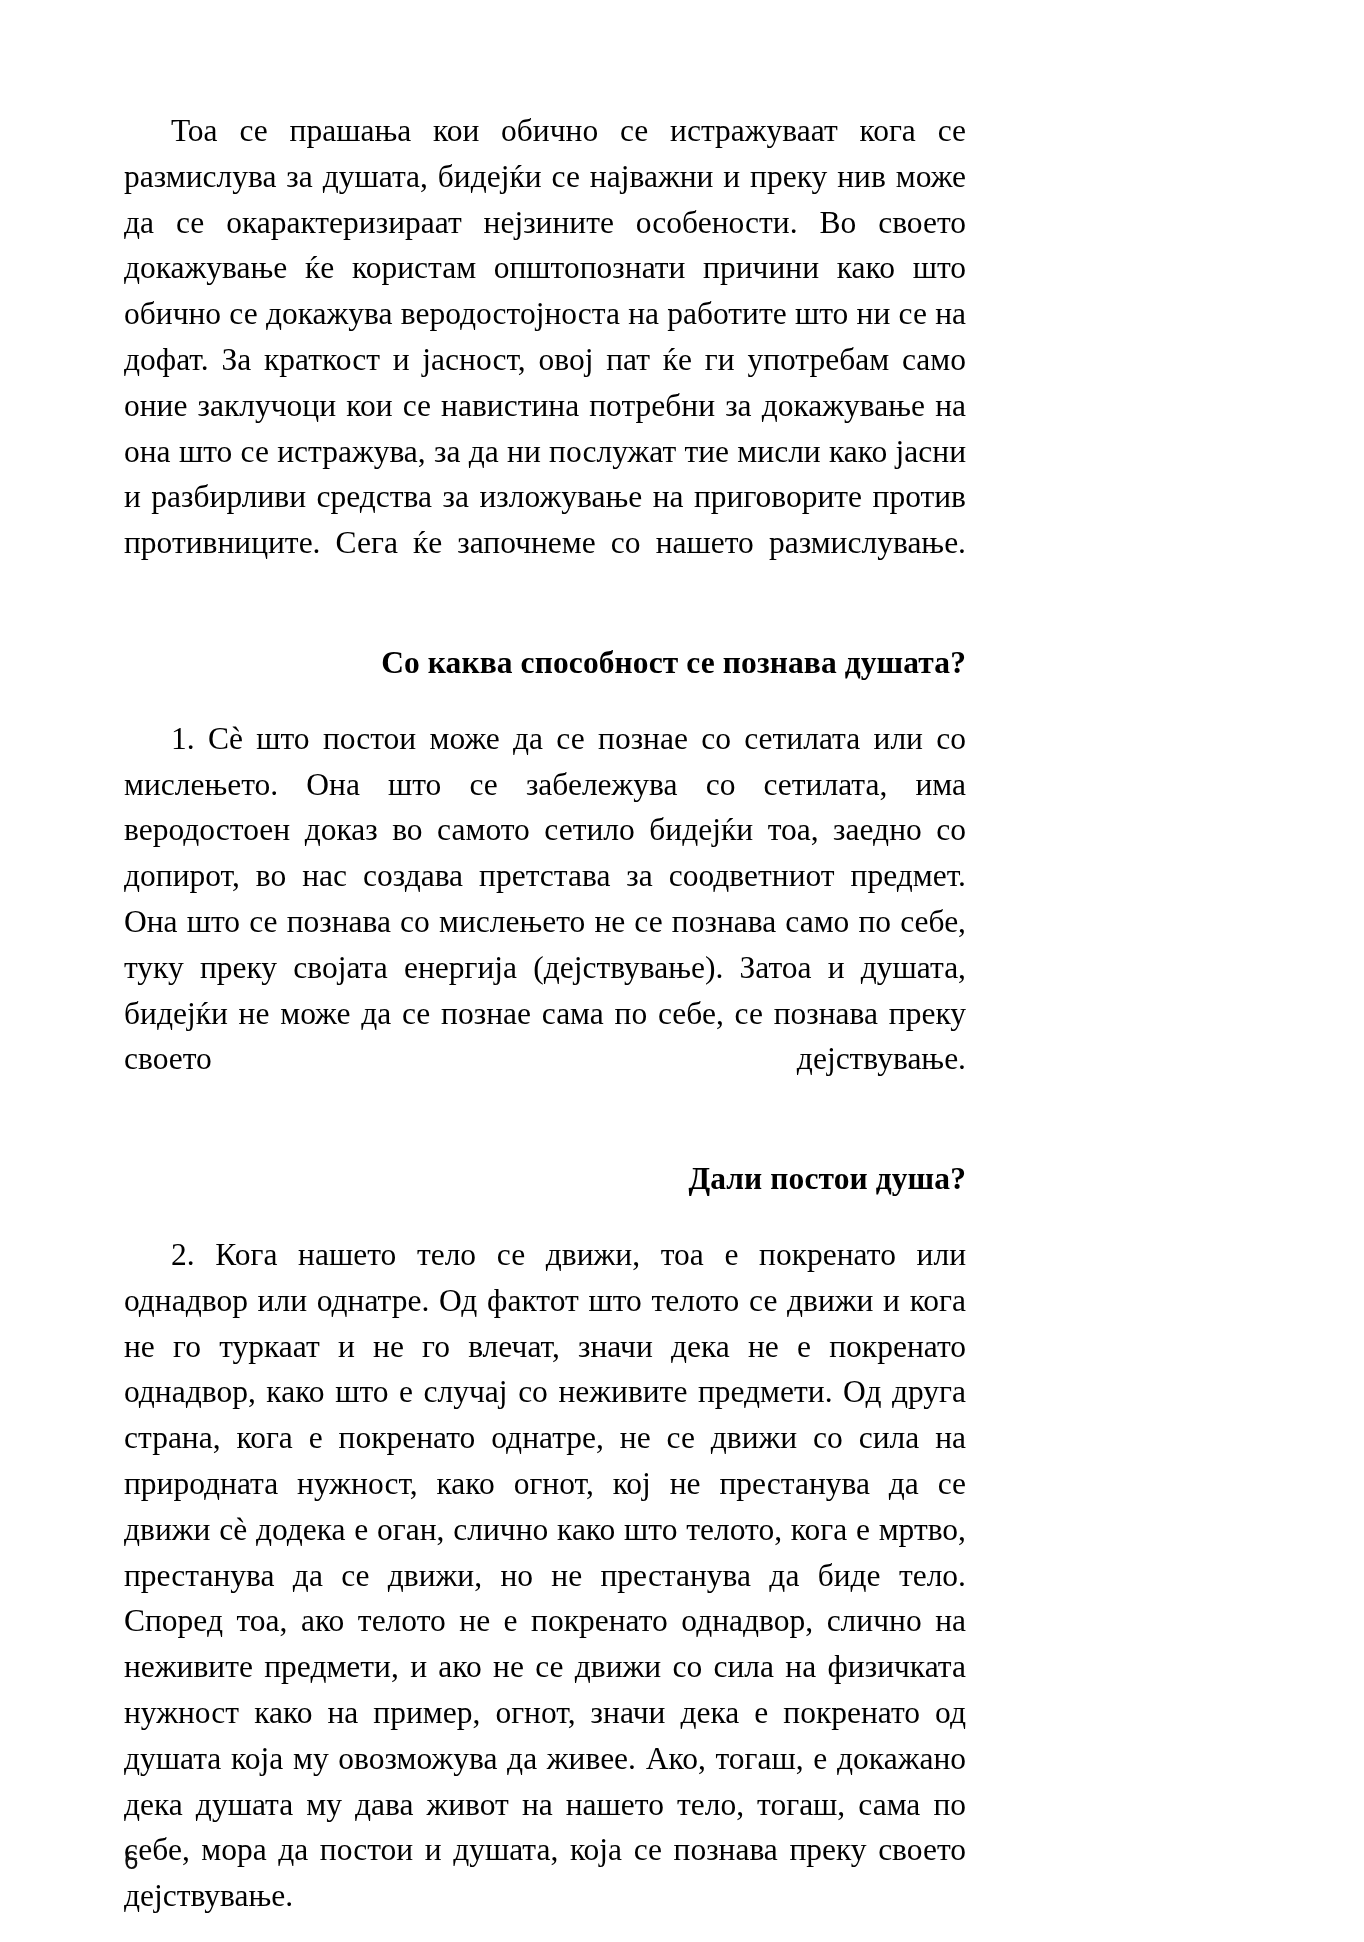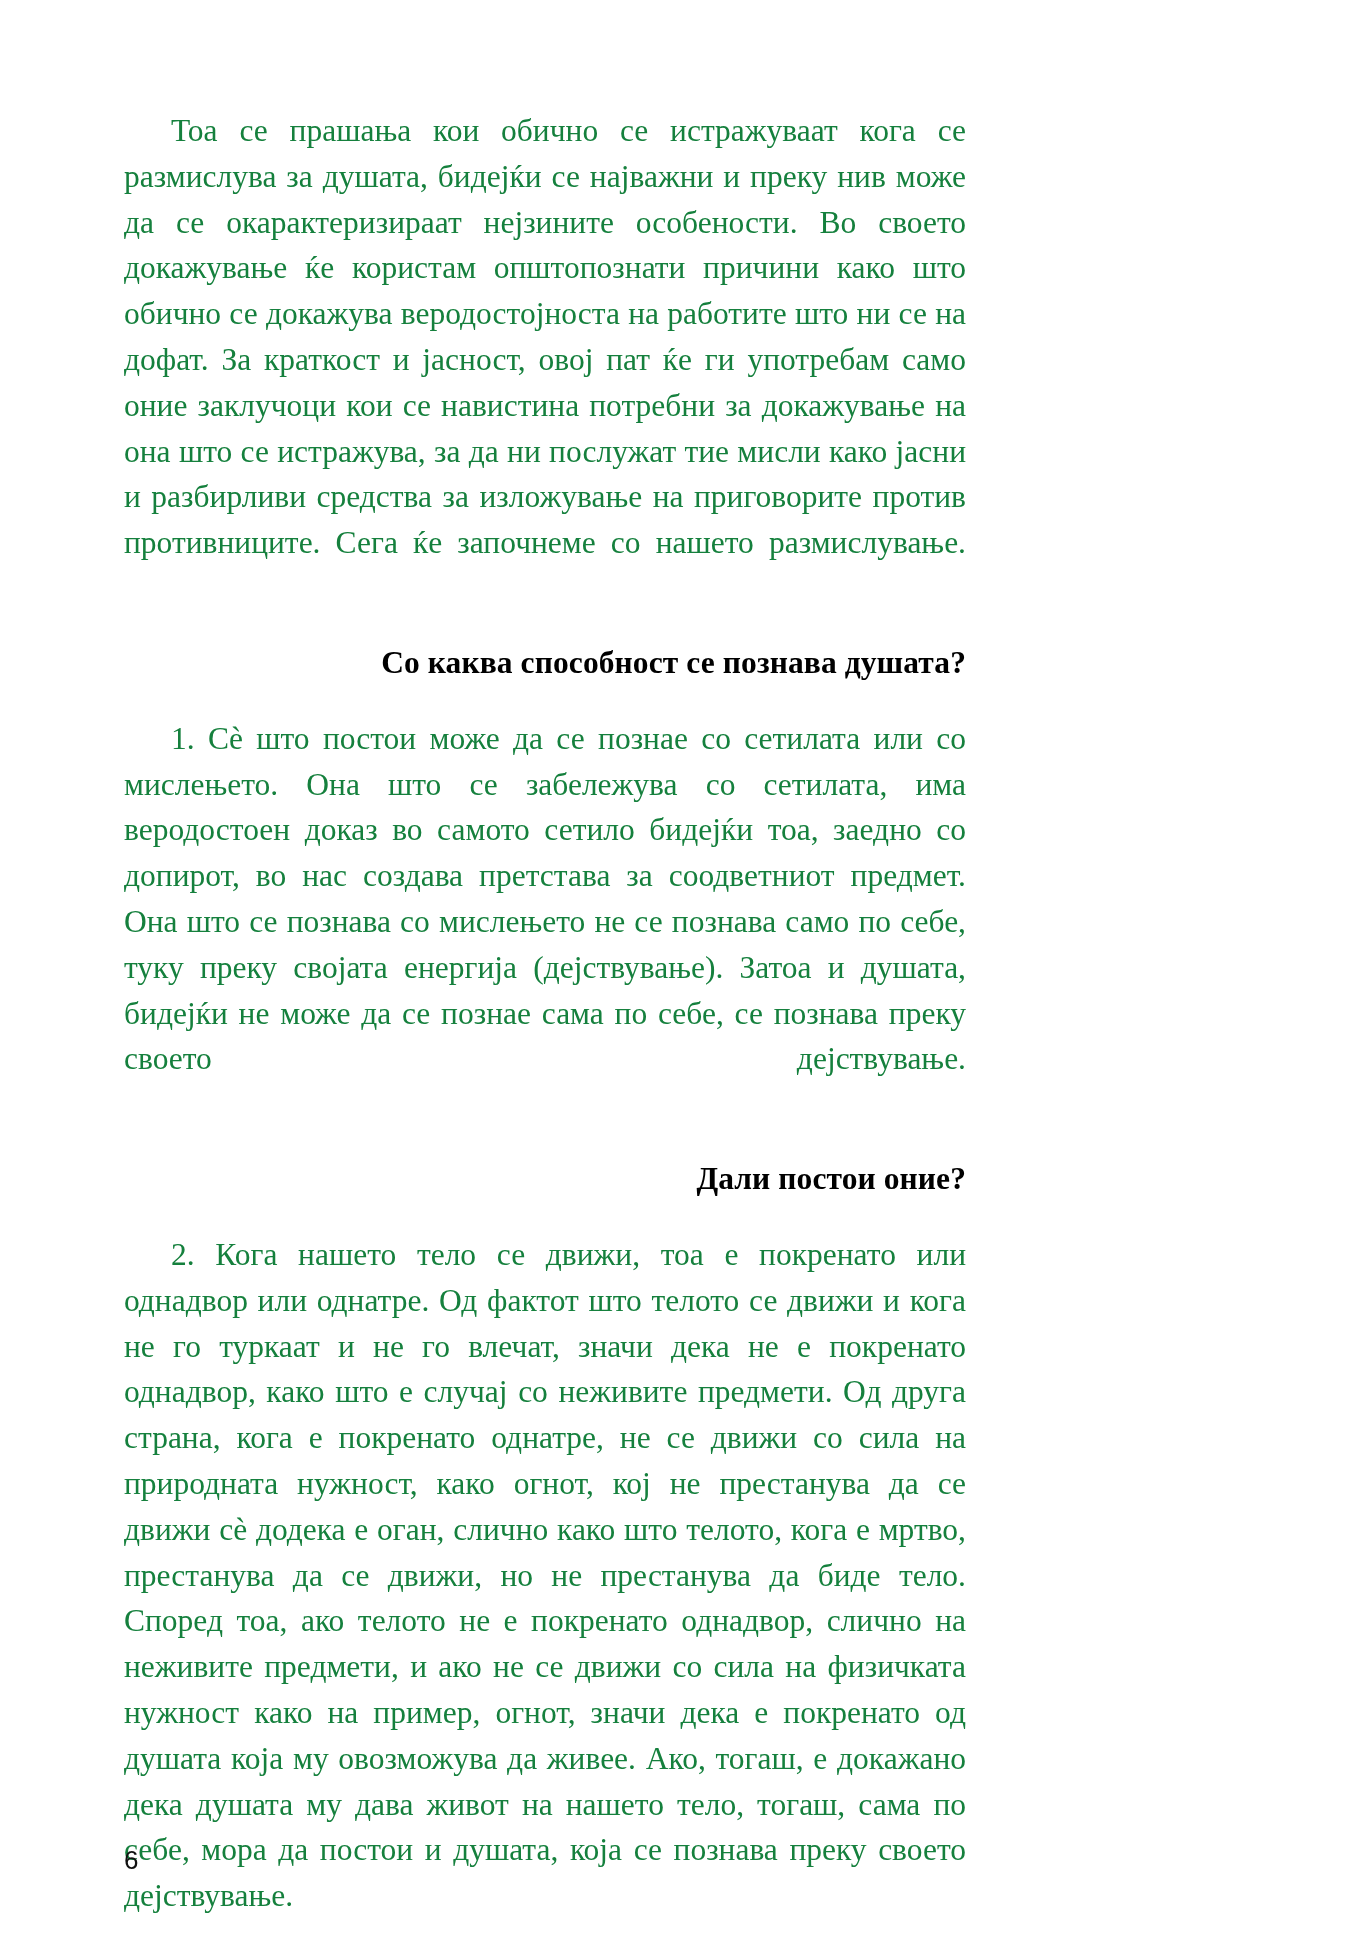--- a/index.html
+++ b/index.html
@@ -24,21 +24,21 @@
     left: 124px;
     top: 108px;
     width: 842px;
   }
 
   p.body-par {
     margin: 0 0 0 0;
     font-family: "Liberation Serif", "DejaVu Serif", serif;
     font-size: 31.5px;
     line-height: 45.8px;
-    color: #15803d;
+    color: #000000;
     text-align: justify;
     text-justify: inter-word;
     text-indent: 47px;
     hyphens: manual;
     -webkit-hyphens: manual;
     word-spacing: 0.2px;
   }
 
   
   p.body-par::after {
@@ -82,21 +82,21 @@
     <div class="gap-before-head"></div>
 
     <h2 class="section-heading">Со каква способност се познава душата?</h2>
 
     <div class="gap-after-head"></div>
 
     <p class="body-par">1. Сѐ што постои може да се познае со сетилата или со мислењето. Она што се забележува со сетилата, има веродостоен доказ во самото сетило бидејќи тоа, заедно со допирот, во нас создава претстава за соодветниот предмет. Она што се познава со мислењето не се познава само по себе, туку преку својата енергија (дејствување). Затоа и душата, бидејќи не може да се познае сама по себе, се познава преку своето дејствување.</p>
 
     <div class="gap-before-head"></div>
 
-    <h2 class="section-heading">Дали постои оние?</h2>
+    <h2 class="section-heading">Дали постои душа?</h2>
 
     <div class="gap-after-head"></div>
 
     <p class="body-par">2. Кога нашето тело се движи, тоа е покренато или однадвор или однатре. Од фактот што телото се движи и кога не го туркаат и не го влечат, значи дека не е покренато однадвор, како што е случај со неживите предмети. Од друга страна, кога е покренато однатре, не се движи со сила на природната нужност, како огнот, кој не престанува да се движи сѐ додека е оган, слично како што телото, кога е мртво, престанува да се движи, но не престанува да биде тело. Според тоа, ако телото не е покренато однадвор, слично на неживите предмети, и ако не се движи со сила на физичката нужност како на пример, огнот, значи дека е покренато од душата која му овозможува да живее. Ако, тогаш, е докажано дека душата му дава живот на нашето тело, тогаш, сама по себе, мора да постои и душата, која се познава преку своето дејствување.</p>
 
   </div>
 
   <div class="page-number">6</div>
 
 </div>

